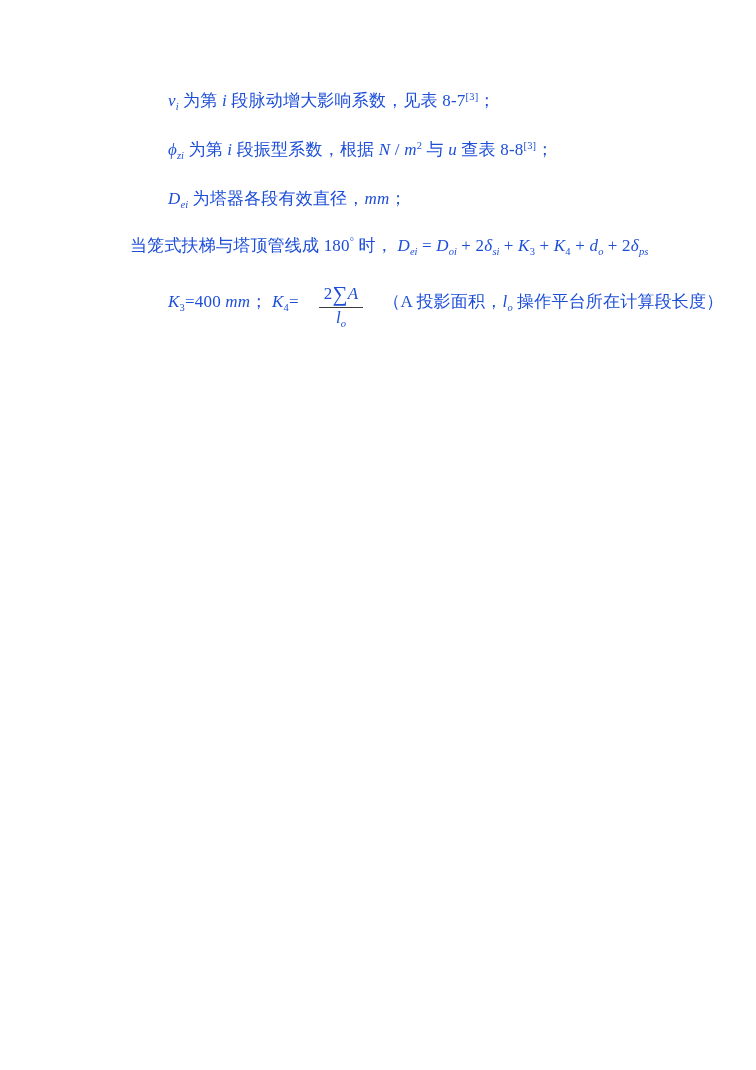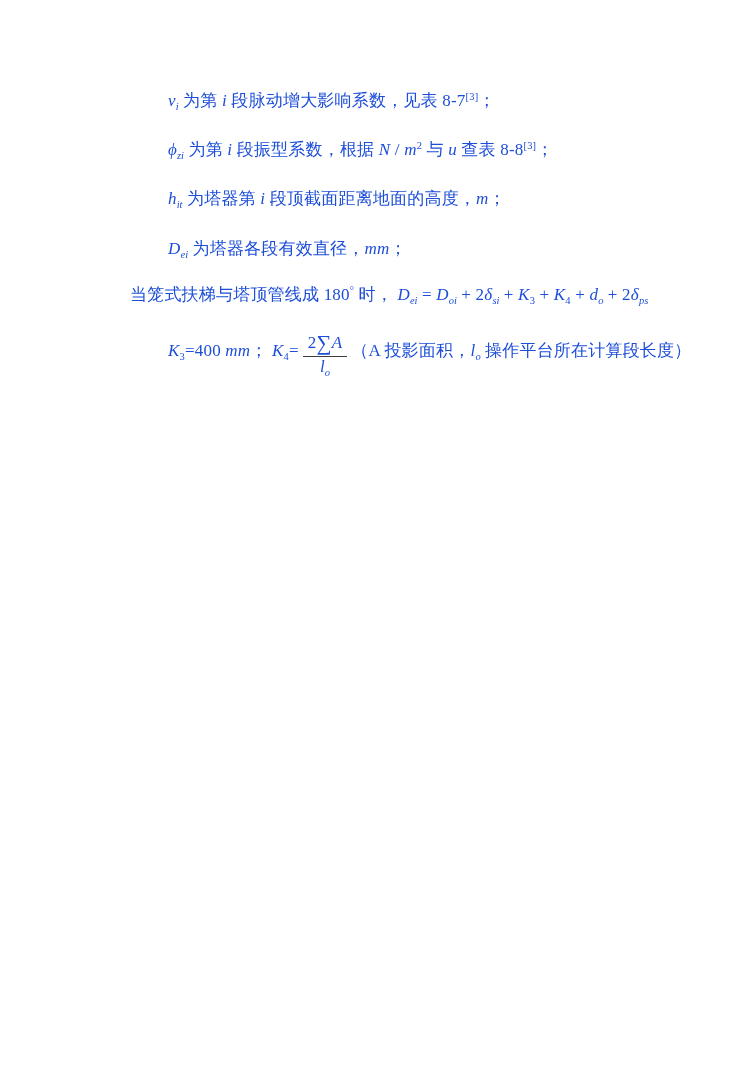--- a/index.html
+++ b/index.html
@@ -53,38 +53,37 @@
   .seg-sum {
     font-style: normal;
     font-size: 21px;
     line-height: 1;
     vertical-align: -2px;
   }
   .frac {
     display: inline-block;
     text-align: center;
     vertical-align: -16px;
-    margin: 0 4px;
+    margin: 0 20px;
     line-height: 1.1;
   }
   .frac .num {
     display: block;
     border-bottom: 1.3px solid #3c3c3c;
     padding: 0 5px 2px 5px;
   }
   .frac .den {
     display: block;
     padding-top: 1px;
   }
 </style>
 </head>
 <body>
 
 <div class="page">
   <div class="content">
     <p class="line indent"><span class="seg-i">v</span><span class="seg-sub">i</span><span class="seg-r"> 为第 </span><span class="seg-i">i</span><span class="seg-r"> 段脉动增大影响系数，见表 8-7</span><span class="seg-sup">[3]</span><span class="seg-r">；</span></p>
     <p class="line indent"><span class="seg-i">ϕ</span><span class="seg-sub">zi</span><span class="seg-r"> 为第 </span><span class="seg-i">i</span><span class="seg-r"> 段振型系数，根据 </span><span class="seg-i">N</span><span class="seg-r"> / </span><span class="seg-i">m</span><span class="seg-sup">2</span><span class="seg-r"> 与 </span><span class="seg-i">u</span><span class="seg-r"> 查表 8-8</span><span class="seg-sup">[3]</span><span class="seg-r">；</span></p>
-    <p class="line indent"><span class="seg-i">h</span><span class="seg-sub">it</span><span class="seg-r"> 为塔器第 </span><span class="seg-i">i</span><span class="seg-r"> 段顶截面距离地面的高度，</span><span class="seg-i">m</span><span class="seg-r">；</span></p>
     <p class="line indent"><span class="seg-i">D</span><span class="seg-sub">ei</span><span class="seg-r"> 为塔器各段有效直径，</span><span class="seg-i">mm</span><span class="seg-r">；</span></p>
     <p class="line formula-line"><span class="seg-r">当笼式扶梯与塔顶管线成 180</span><span class="seg-sup">°</span><span class="seg-r"> 时，  </span><span class="seg-i">D</span><span class="seg-sub">ei</span><span class="seg-r"> = </span><span class="seg-i">D</span><span class="seg-sub">oi</span><span class="seg-r"> + 2</span><span class="seg-i">δ</span><span class="seg-sub">si</span><span class="seg-r"> + </span><span class="seg-i">K</span><span class="seg-subr">3</span><span class="seg-r"> + </span><span class="seg-i">K</span><span class="seg-subr">4</span><span class="seg-r"> + </span><span class="seg-i">d</span><span class="seg-sub">o</span><span class="seg-r"> + 2</span><span class="seg-i">δ</span><span class="seg-sub">ps</span></p>
     <p class="line indent"><span class="seg-i">K</span><span class="seg-subr">3</span><span class="seg-r">=400 </span><span class="seg-i">mm</span><span class="seg-r">；  </span><span class="seg-i">K</span><span class="seg-subr">4</span><span class="seg-r">=</span><span class="frac"><span class="num"><span class="seg-r">2</span><span class="seg-sum">∑</span><span class="seg-i">A</span></span><span class="den"><span class="seg-i">l</span><span class="seg-sub">o</span></span></span><span class="seg-r">（A 投影面积，</span><span class="seg-i">l</span><span class="seg-sub">o</span><span class="seg-r"> 操作平台所在计算段长度）</span></p>
   </div>
 </div>
 
 </body></html>

